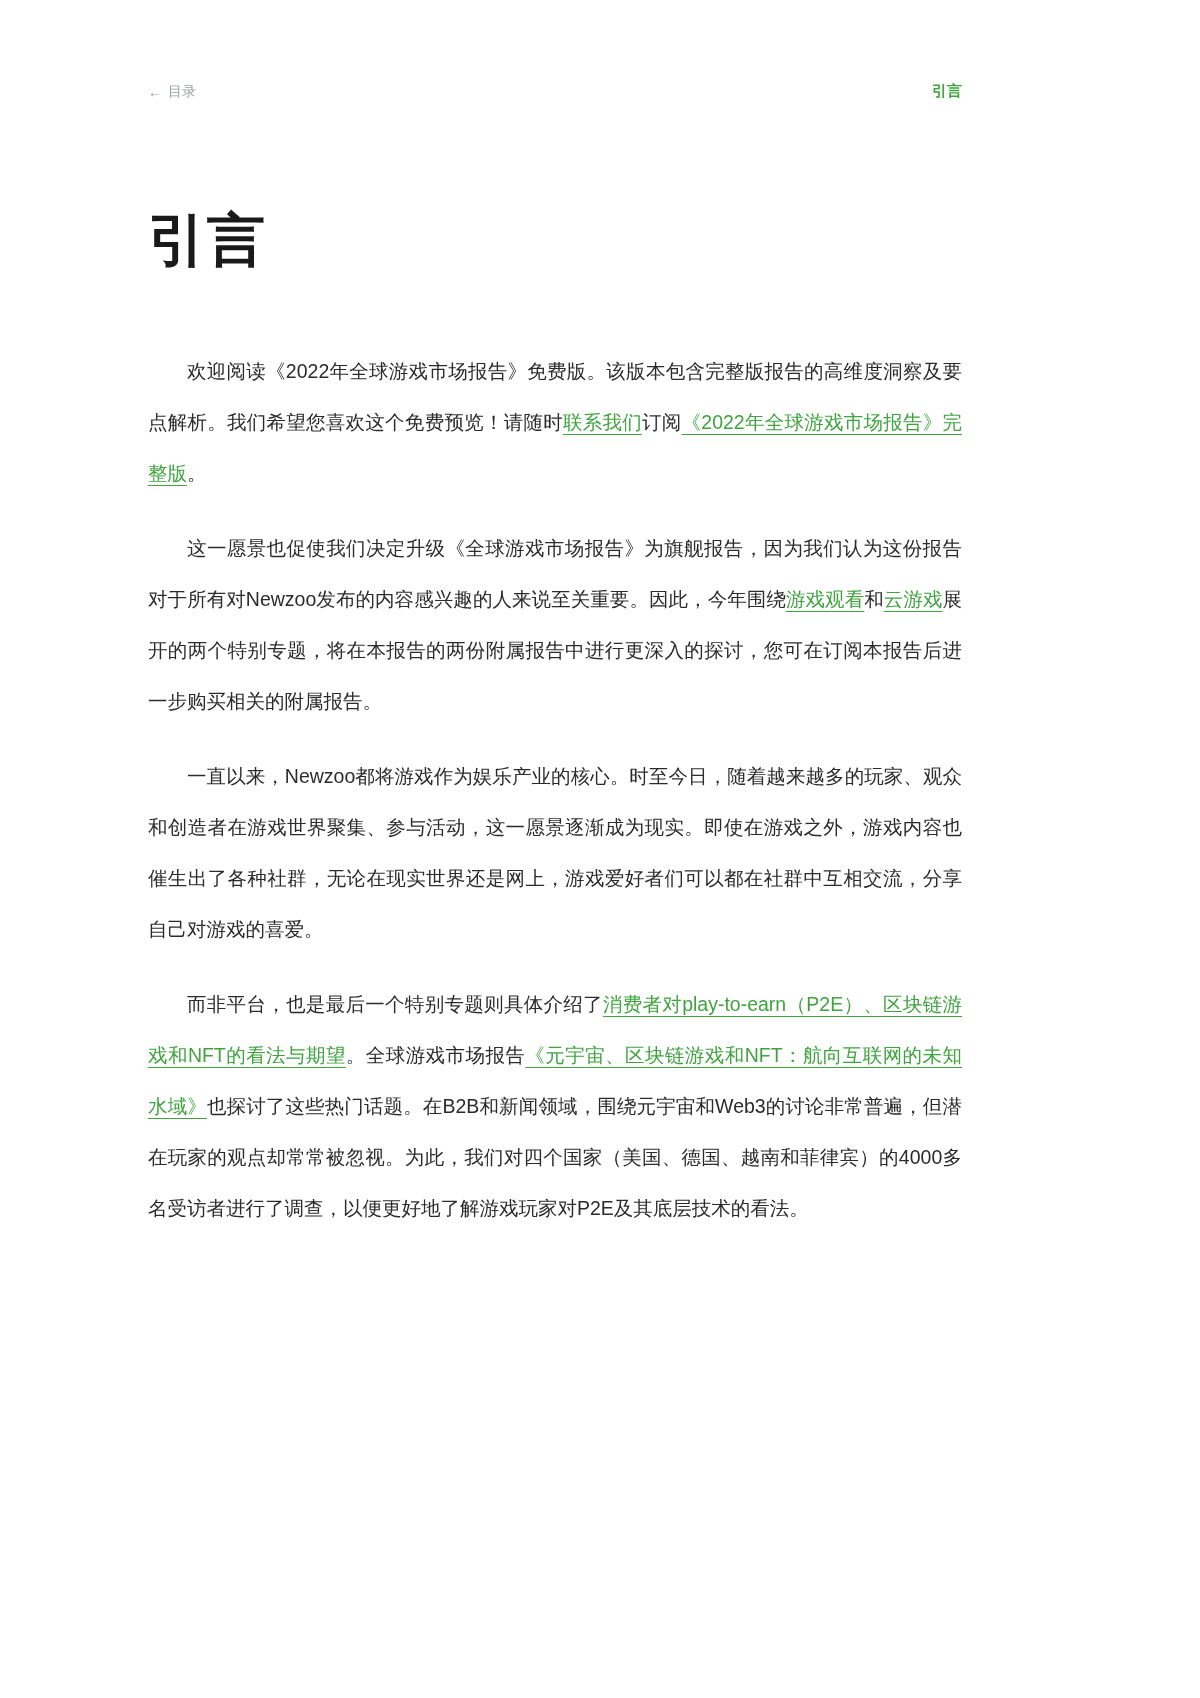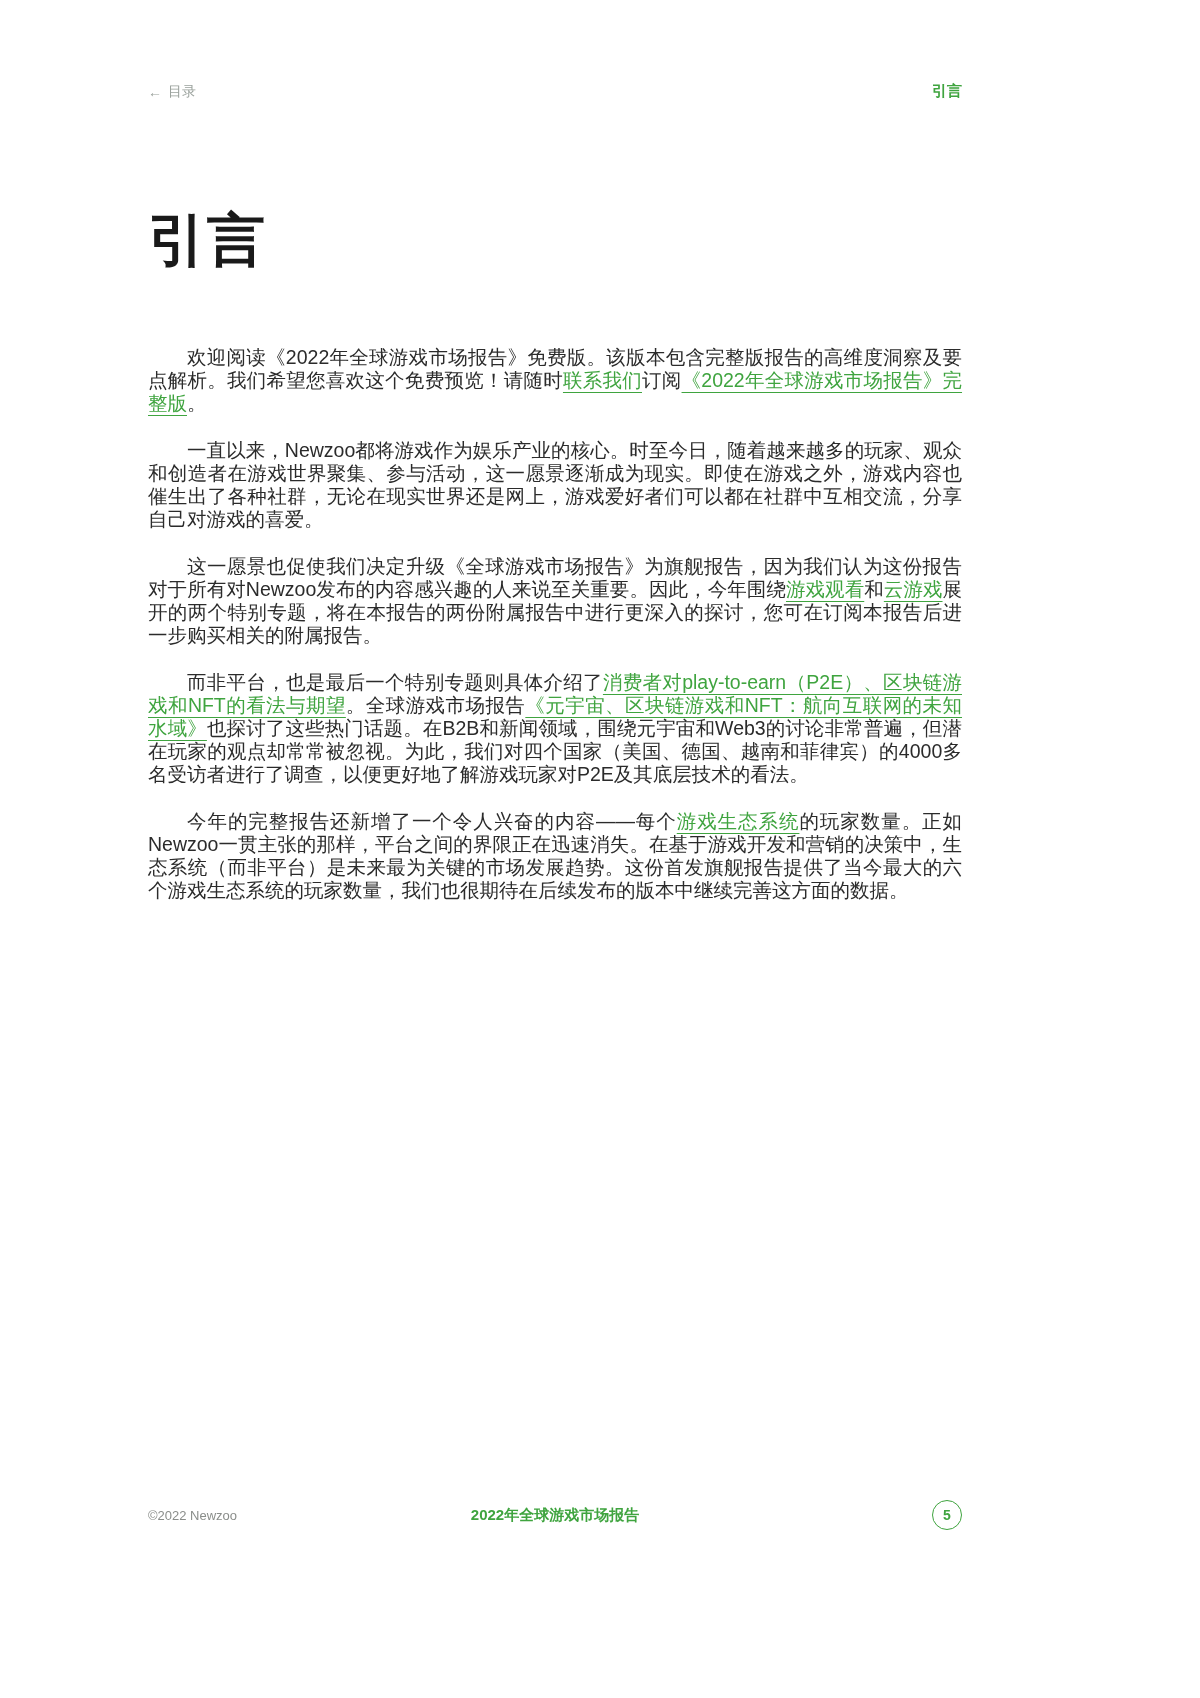--- a/index.html
+++ b/index.html
@@ -48,21 +48,21 @@
   .page-title {
     margin: 202px 0 66px 0;
     font-size: 58px;
     font-weight: 700;
     color: #1a1a1a;
     letter-spacing: 1px;
   }
   .body p.para {
     font-size: 19.5px;
     color: #2b2b2b;
-    line-height: 23px;
+    line-height: 51px;
     text-align: justify;
     text-indent: 2em;
     margin: 0 0 24px 0;
   }
   .inline-link {
     color: var(--accent);
     text-decoration: underline;
     text-decoration-color: var(--accent);
     text-underline-offset: 5px;
     cursor: pointer;
@@ -112,26 +112,20 @@
       <span>←</span>
       <span>目录</span>
     </a>
     <span class="section-label">引言</span>
   </header>
 
   <main class="content">
     <h1 class="page-title">引言</h1>
     <div class="body">
         <p class="para"><span>欢迎阅读《2022年全球游戏市场报告》免费版。该版本包含完整版报告的高维度洞察及要点解析。我们希望您喜欢这个免费预览！请随时</span><a href="#" class="inline-link">联系我们</a><span>订阅</span><a href="#" class="inline-link">《2022年全球游戏市场报告》完整版</a><span>。</span></p>
+        <p class="para"><span>这一愿景也促使我们决定升级《全球游戏市场报告》为旗舰报告，因为我们认为这份报告对于所有对Newzoo发布的内容感兴趣的人来说至关重要。因此，今年围绕</span><a href="#" class="inline-link">游戏观看</a><span>和</span><a href="#" class="inline-link">云游戏</a><span>展开的两个特别专题，将在本报告的两份附属报告中进行更深入的探讨，您可在订阅本报告后进一步购买相关的附属报告。</span></p>
         <p class="para"><span>一直以来，Newzoo都将游戏作为娱乐产业的核心。时至今日，随着越来越多的玩家、观众和创造者在游戏世界聚集、参与活动，这一愿景逐渐成为现实。即使在游戏之外，游戏内容也催生出了各种社群，无论在现实世界还是网上，游戏爱好者们可以都在社群中互相交流，分享自己对游戏的喜爱。</span></p>
-        <p class="para"><span>这一愿景也促使我们决定升级《全球游戏市场报告》为旗舰报告，因为我们认为这份报告对于所有对Newzoo发布的内容感兴趣的人来说至关重要。因此，今年围绕</span><a href="#" class="inline-link">游戏观看</a><span>和</span><a href="#" class="inline-link">云游戏</a><span>展开的两个特别专题，将在本报告的两份附属报告中进行更深入的探讨，您可在订阅本报告后进一步购买相关的附属报告。</span></p>
         <p class="para"><span>而非平台，也是最后一个特别专题则具体介绍了</span><a href="#" class="inline-link">消费者对play-to-earn（P2E）、区块链游戏和NFT的看法与期望</a><span>。全球游戏市场报告</span><a href="#" class="inline-link">《元宇宙、区块链游戏和NFT：航向互联网的未知水域》</a><span>也探讨了这些热门话题。在B2B和新闻领域，围绕元宇宙和Web3的讨论非常普遍，但潜在玩家的观点却常常被忽视。为此，我们对四个国家（美国、德国、越南和菲律宾）的4000多名受访者进行了调查，以便更好地了解游戏玩家对P2E及其底层技术的看法。</span></p>
-        <p class="para"><span>今年的完整报告还新增了一个令人兴奋的内容——每个</span><a href="#" class="inline-link">游戏生态系统</a><span>的玩家数量。正如Newzoo一贯主张的那样，平台之间的界限正在迅速消失。在基于游戏开发和营销的决策中，生态系统（而非平台）是未来最为关键的市场发展趋势。这份首发旗舰报告提供了当今最大的六个游戏生态系统的玩家数量，我们也很期待在后续发布的版本中继续完善这方面的数据。</span></p>
       </div>
   </main>
 
-  <footer class="page-footer">
-    <span class="copyright">©2022 Newzoo</span>
-    <span class="report-title">2022年全球游戏市场报告</span>
-    <span class="page-badge">5</span>
-  </footer>
 
 </div>
 
 </body></html>

